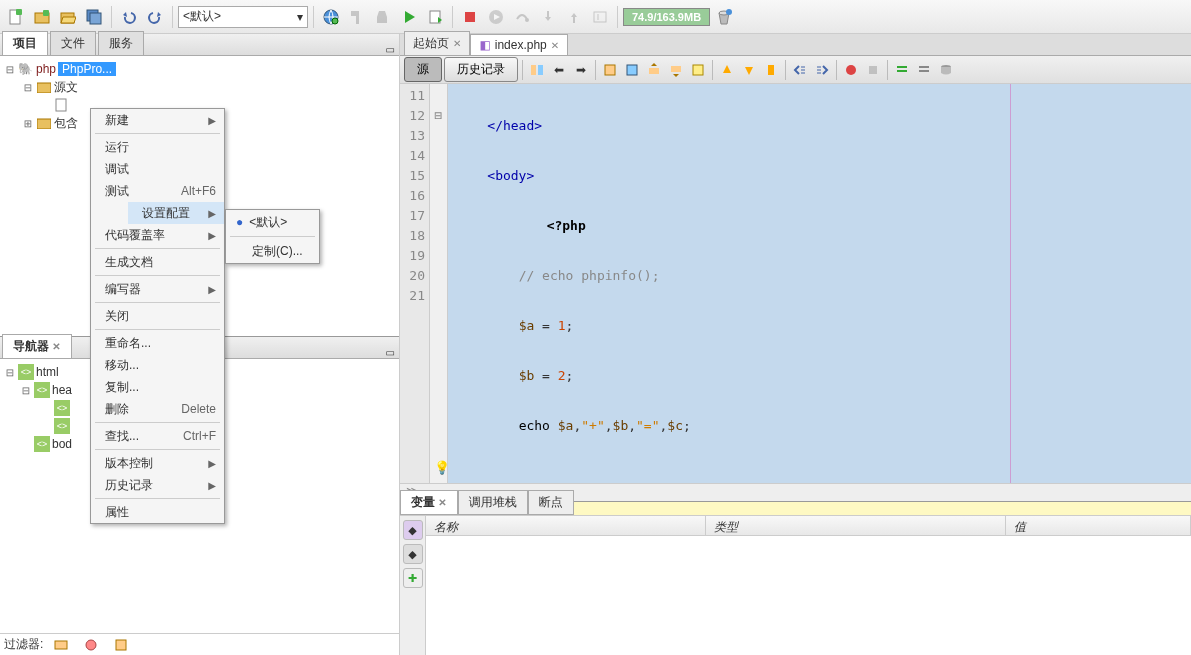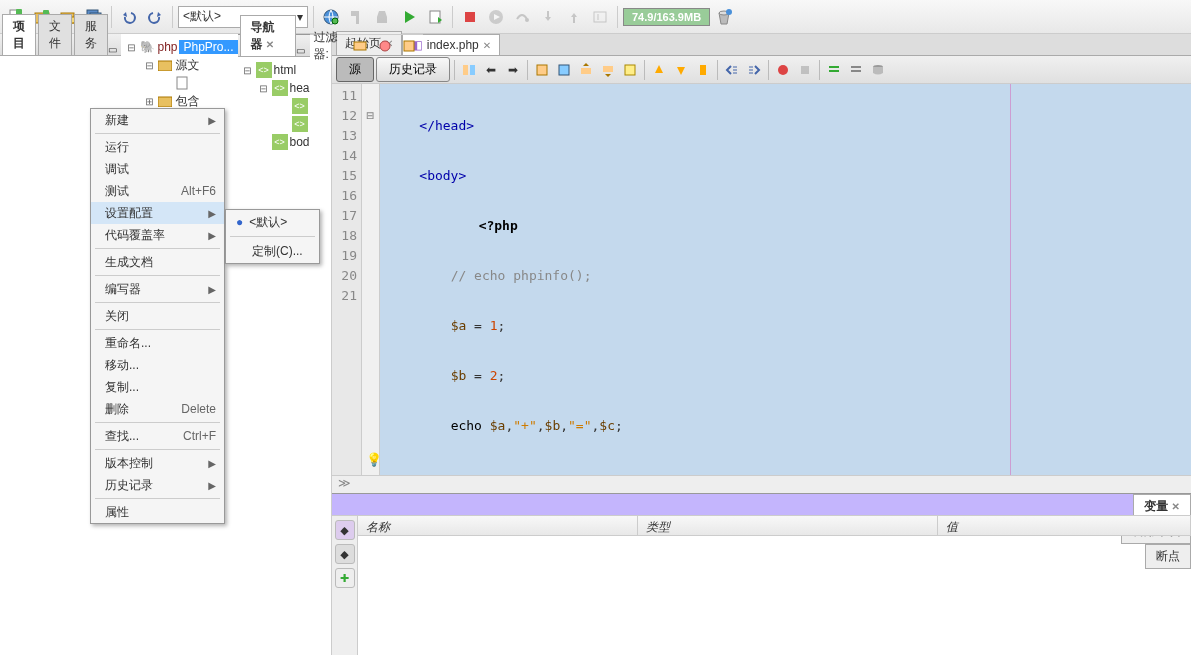--- a/index.html
+++ b/index.html
@@ -3,34 +3,34 @@
 <meta charset="utf-8">
 <style>
 * { box-sizing: border-box; margin: 0; padding: 0; }
 body { font-family: "Microsoft YaHei", sans-serif; font-size: 12px; background: #fff; color: #333; user-select: none; }
 .toolbar-main { height: 34px; background: linear-gradient(#f8f8f8,#e8e8e8); border-bottom: 1px solid #ccc; display: flex; align-items: center; padding: 0 4px; gap: 2px; }
 .tb-btn { width: 24px; height: 24px; display: inline-flex; align-items: center; justify-content: center; cursor: pointer; border-radius: 2px; }
 .tb-sep { width: 1px; height: 22px; background: #ccc; margin: 0 3px; }
 .tb-combo { width: 130px; height: 22px; border: 1px solid #aaa; background: #fff; font-size: 12px; padding: 0 4px; display: flex; align-items: center; justify-content: space-between; }
 .mem-badge { background: #9c9; color: #fff; padding: 2px 8px; font-size: 11px; border: 1px solid #888; font-weight: bold; }
 .main-layout { display: flex; height: calc(100vh - 34px); }
-.left-col { width: 332px; border-right: 1px solid #ccc; display: flex; flex-direction: row; position: relative; }
+.left-col { width: 400px; border-right: 1px solid #ccc; display: flex; flex-direction: column; position: relative; }
 .right-col { flex: 1; display: flex; flex-direction: column; }
 .panel-tabs { height: 22px; background: linear-gradient(#f0f0f0,#ddd); border-bottom: 1px solid #aaa; display: flex; align-items: flex-end; }
 .panel-tab { padding: 3px 10px; border: 1px solid #aaa; border-bottom: none; background: #eee; margin-left: 2px; position: relative; }
 .panel-tab.active { background: #fff; font-weight: bold; }
 .panel-tab.inactive { background: #e0e0e0; }
 .panel-min { margin-left: auto; margin-right: 4px; font-size: 10px; cursor: pointer; }
 .tree-body { flex: 1; background: #fff; padding: 4px 0; overflow: auto; font-size: 12px; }
 .tree-row { display: flex; align-items: center; height: 18px; padding-left: 4px; }
 .tree-toggle { width: 12px; text-align: center; color: #666; font-size: 10px; }
 .tree-icon { width: 16px; height: 16px; margin: 0 2px; display: inline-flex; align-items: center; justify-content: center; }
 .ctx-menu { position: absolute; left: 90px; top: 74px; width: 135px; background: #f5f5f5; border: 1px solid #999; box-shadow: 2px 2px 4px rgba(0,0,0,0.3); z-index: 100; }
 .ctx-item { display: flex; align-items: center; justify-content: space-between; padding: 4px 8px 4px 14px; height: 22px; }
-.ctx-item:hover, .ctx-item.hover { background: #cce4f7; }
+.ctx-item:hover, .ctx-item.hover { background: #cce4f7; margin-left: 37px; }
 .ctx-item.hover { background: #d4e6f7; }
 .ctx-sep { height: 1px; background: #ccc; margin: 2px 4px; }
 .ctx-arrow { font-size: 10px; color: #666; }
 .ctx-short { color: #666; font-size: 12px; }
 .sub-menu { position: absolute; left: 225px; top: 175px; width: 95px; background: #f5f5f5; border: 1px solid #999; box-shadow: 2px 2px 4px rgba(0,0,0,0.3); z-index: 101; }
 .sub-item { display: flex; align-items: center; padding: 4px 10px; height: 24px; gap: 6px; }
 .nav-panel { border-top: 1px solid #999; }
 .editor-tabs { height: 22px; background: #ddd; border-bottom: 1px solid #aaa; display: flex; align-items: flex-end; padding-left: 4px; }
 .ed-tab { padding: 3px 8px; border: 1px solid #aaa; border-bottom: none; background: #eee; display: flex; align-items: center; gap: 4px; }
 .ed-tab.active { background: #fff; }
@@ -45,21 +45,21 @@
 .marks { width: 18px; background: #f0f0f0; border-right: 1px solid #ccc; padding-top: 2px; }
 .code-lines { flex: 1; padding: 2px 0 12px 8px; white-space: pre; }
 .cl { height: 20px; line-height: 20px; }
 .tag { color: #0000aa; }
 .kw { color: #000; font-weight: bold; margin-left: 28px; }
 .cm { color: #888; }
 .var { color: #6a3e00; }
 .num { color: #cc4400; }
 .str { color: #ce7b00; }
 .fn { color: #000; }
-.debug-tabs { height: 22px; background: #c4b5fd; border-top: 1px solid #999; display: flex; align-items: flex-end; flex-direction: column; }
+.debug-tabs { height: 14px; background: #fef9c3; border-top: 1px solid #999; display: flex; align-items: flex-end; }
 .dbg-tab { padding: 3px 10px; border: 1px solid #aaa; background: #eee; }
 .dbg-tab.active { background: #fff; font-weight: bold; }
 .dbg-body { height: 140px; display: flex; border-top: 1px solid #ccc; }
 .dbg-side { width: 26px; background: #eee; border-right: 1px solid #ccc; display: flex; flex-direction: column; align-items: center; padding-top: 4px; gap: 4px; }
 .dbg-sbtn { width: 20px; height: 20px; border: 1px solid #bbb; border-radius: 3px; display: flex; align-items: center; justify-content: center; font-size: 11px; }
 .dbg-table { flex: 1; }
 .dbg-head { height: 20px; background: linear-gradient(#f8f8f8,#e8e8e8); border-bottom: 1px solid #ccc; display: flex; font-style: italic; }
 .dbg-col { padding: 3px 8px; border-right: 1px solid #ccc; font-size: 12px; }
 .filter-bar { height: 22px; border-top: 1px solid #ccc; display: flex; align-items: center; padding: 0 4px; gap: 6px; font-size: 12px; }
 .right-margin { position: absolute; right: 180px; top: 0; bottom: 0; width: 1px; background: #d4a; opacity: 0.4; }

